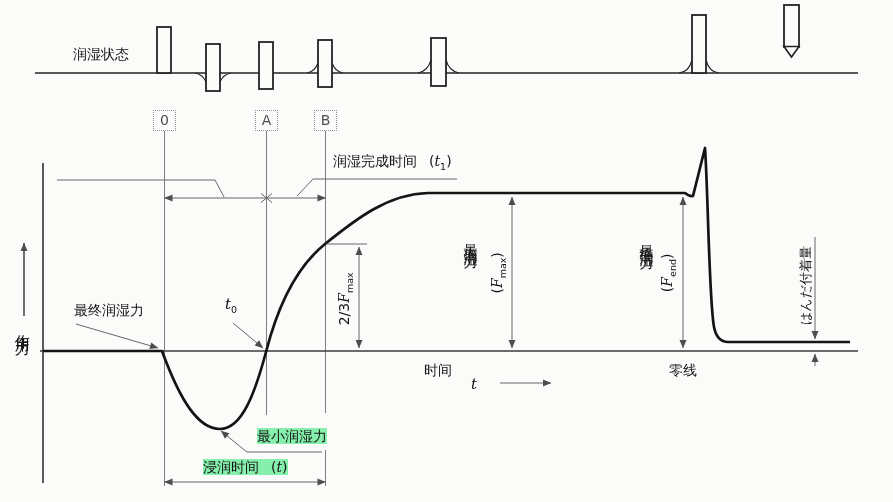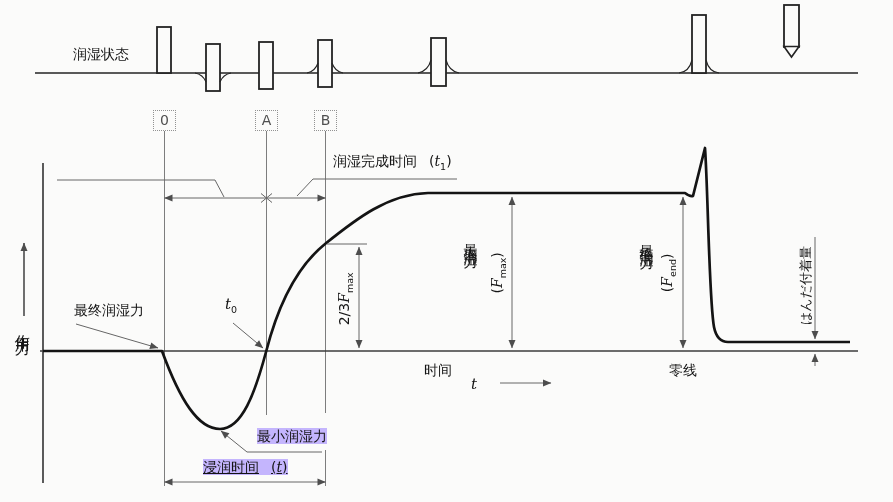--- a/index.html
+++ b/index.html
@@ -7,21 +7,21 @@
          font-family:"DejaVu Sans",sans-serif;color:#111;}
   svg{position:absolute;left:0;top:0;}
   .lbl{position:absolute;font-size:14px;color:#141414;white-space:nowrap;line-height:1.15;}
   .vert{writing-mode:vertical-rl;letter-spacing:3px;}
   .rot{transform:rotate(-90deg);text-align:center;}
   .v{font-style:italic;font-family:"DejaVu Serif",serif;}
   sub{font-size:9.5px;font-style:normal;}
   .open{margin-left:12px;}
   .box{position:absolute;width:21px;height:19px;border:1.5px dotted #929292;color:#4f4f4f;
        text-align:center;line-height:19px;font-size:14px;background:#fbfbfa;}
-  .bg{background:#c4b5fd;}
+  .bg{background:#86efac;}
 </style>
 </head>
 <body>
 
 <div id="stage">
 
   <svg width="893" height="502" viewBox="0 0 893 502">
     <defs>
       <marker id="ah" orient="auto-start-reverse" markerUnits="userSpaceOnUse" markerWidth="11" markerHeight="9" refX="8.5" refY="4">
         <path d="M0.5,0.5 L8.8,4 L0.5,7.5 z" fill="#4d4d4d"></path>
@@ -160,21 +160,21 @@
   </div>
 
   <div class="lbl rot" style="left:751px;top:278px;width:110px;font-size:13px;">
     <span>はんだ付着量</span>
   </div>
 
   <div class="lbl bg" style="left:257px;top:428px;">
     <span>最小润湿力</span>
   </div>
 
-  <div class="lbl bg" style="left:203px;top:459px;text-decoration:underline;">
+  <div class="lbl bg" style="left:203px;top:459px;">
     <span>浸润时间</span><span class="open">(</span><span class="v">t</span><span>)</span>
   </div>
 
   <div class="lbl" style="left:424px;top:362px;">
     <span>时间</span>
   </div>
   <div class="lbl" style="left:471px;top:376px;font-size:15px;">
     <span class="v">t</span>
   </div>
 

